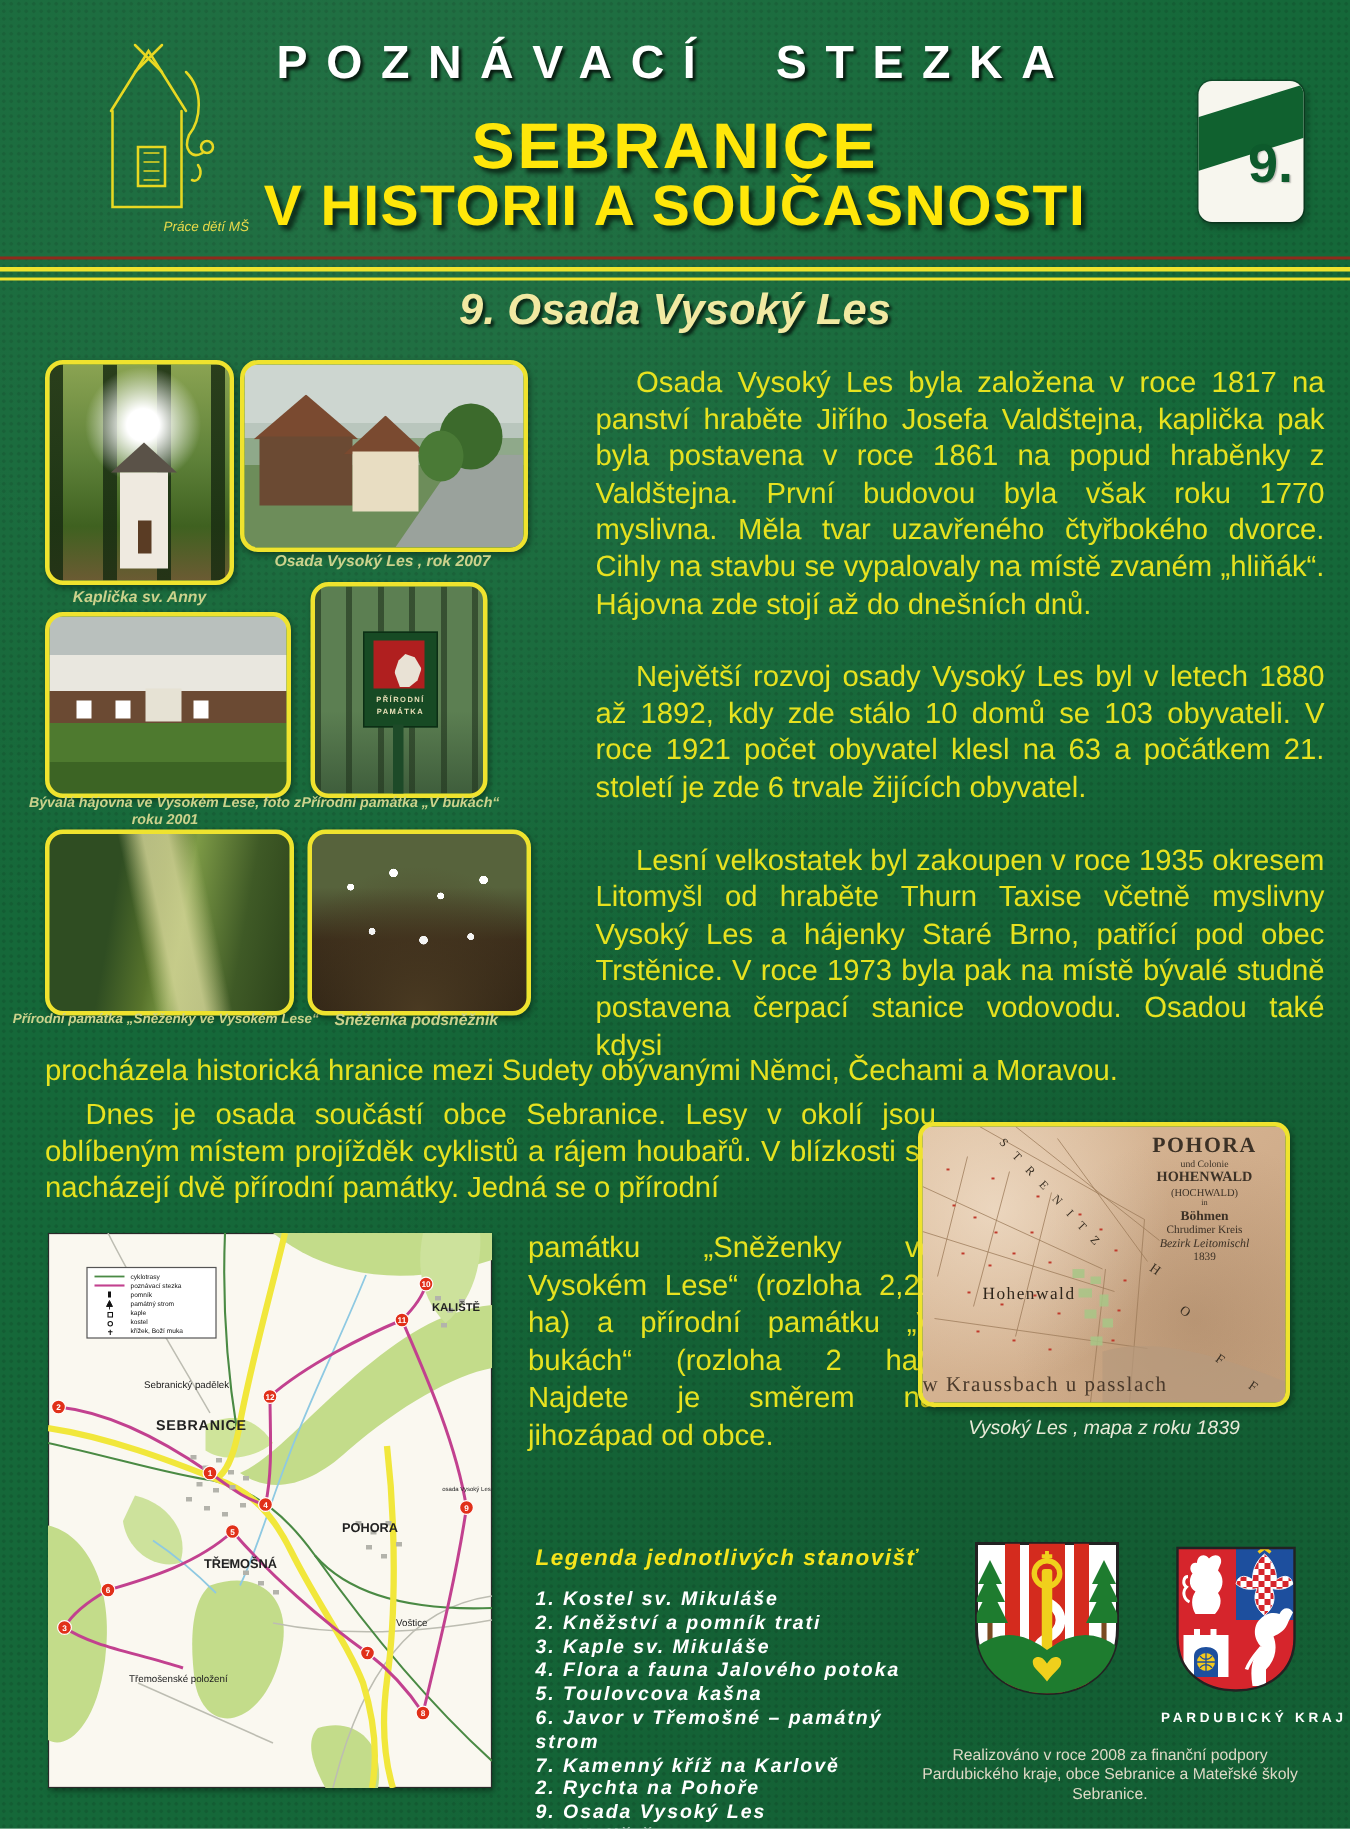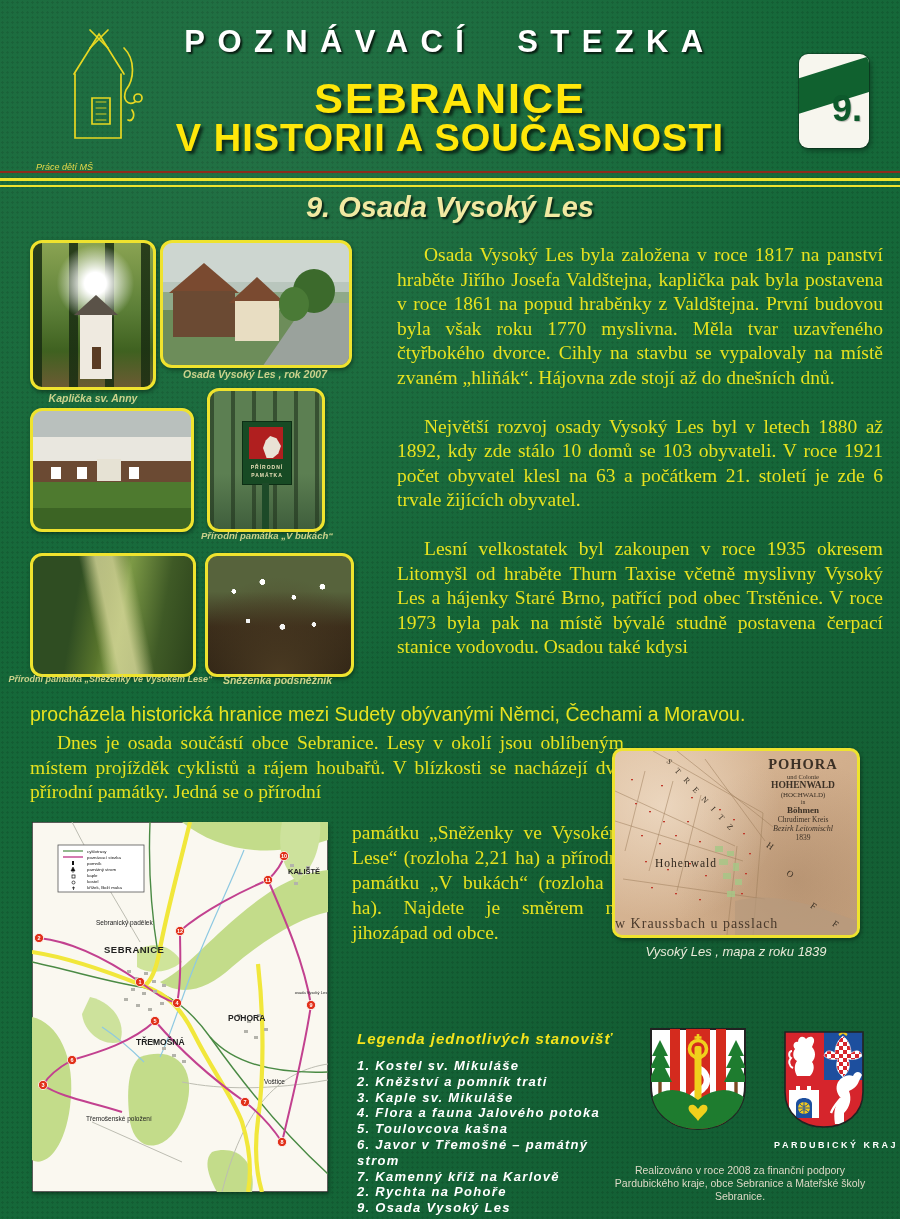--- a/index.html
+++ b/index.html
@@ -15,21 +15,21 @@
   }
   .abs{position:absolute;}
   
   .eyebrow{left:140px;right:140px;top:24px;text-align:center;color:#fff;
     font-size:31px;font-weight:bold;letter-spacing:0.40em;word-spacing:20px;
     text-shadow:2px 2px 2px rgba(0,0,0,0.75);}
   .title1{left:120px;right:120px;top:74px;text-align:center;color:#ffe70a;
     font-size:43px;font-weight:bold;letter-spacing:2px;text-shadow:3px 3px 3px rgba(0,0,0,0.6);}
   .title2{left:60px;right:60px;top:117px;text-align:center;color:#ffe70a;
     font-size:38px;font-weight:bold;letter-spacing:1px;text-shadow:3px 3px 3px rgba(0,0,0,0.6);}
-  .logo-caption{left:36px;top:162px;width:130px;text-align:left;color:#e8d94a;
+  .logo-caption{left:36px;top:146px;width:130px;text-align:right;color:#e8d94a;
     font-size:9px;font-style:italic;}
   .badge{left:799px;top:54px;width:70px;height:94px;background:#f7f6ee;border-radius:9px;
     overflow:hidden;box-shadow:0 0 0 1px rgba(0,0,0,0.25), 2px 3px 5px rgba(0,0,0,0.35);}
   .badge-stripe{position:absolute;left:-10%;top:0;width:120%;height:100%;background:#10612f;
     clip-path:polygon(0% 28%, 100% 0%, 100% 38%, 0% 66%);}
   .badge-num{position:absolute;right:7px;top:34px;color:#0d5a2c;font-size:36px;font-weight:bold;
     text-shadow:1px 1px 1px rgba(0,0,0,0.25);}
   .sep-red{left:0;top:171px;width:900px;height:2px;background:#8e2b1c;}
   .sep-y1{left:0;top:178px;width:900px;height:3px;background:#efe32e;}
   .sep-y2{left:0;top:185px;width:900px;height:2px;background:#efe32e;}
@@ -72,21 +72,21 @@
     radial-gradient(circle 4px at 18% 30%, #fff 0 55%, transparent 60%),
     radial-gradient(circle 5px at 38% 22%, #fff 0 55%, transparent 60%),
     radial-gradient(circle 4px at 60% 35%, #fff 0 55%, transparent 60%),
     radial-gradient(circle 5px at 80% 26%, #fff 0 55%, transparent 60%),
     radial-gradient(circle 4px at 28% 55%, #f4f4f4 0 55%, transparent 60%),
     radial-gradient(circle 5px at 52% 60%, #f4f4f4 0 55%, transparent 60%),
     radial-gradient(circle 4px at 74% 58%, #f4f4f4 0 55%, transparent 60%),
     radial-gradient(circle at 50% 100%, #4a3a22, transparent 70%),
     linear-gradient(180deg,#57633c 0 30%,#3a2c1a 60%,#2c2113);}
   
-  .body-text{color:#e7e21f;font-size:19.5px;line-height:24.6px;text-align:justify;font-family:Liberation Serif, serif;}
+  .body-text{color:#e7e21f;font-size:19.5px;line-height:24.6px;text-align:justify;}
   .body-text p{margin:0 0 24px 0;text-indent:27px;}
   .cont-line{color:#e7e21f;font-size:19.5px;}
   
   .tl-title{color:#f5e41c;font-size:15px;font-weight:bold;font-style:italic;letter-spacing:1px;margin-top:36px;}
   .tl-item{color:#fff;font-size:13px;font-weight:bold;font-style:italic;letter-spacing:1.3px;
     line-height:15.8px;}
   
   .hmap{left:612px;top:748px;width:242px;height:184px;border:3px solid #efe32e;border-radius:10px;
     overflow:hidden;background:
       radial-gradient(circle at 20% 30%, rgba(255,245,230,0.5), transparent 50%),
@@ -163,20 +163,21 @@
     <div class="tree2" style="right:40px;top:44px;width:30px;height:34px;background:#4a7a36;"></div>
   </div>
   <div class="abs pcap" style="left:165px;top:368px;width:180px">Osada Vysoký Les , rok 2007</div>
 
   <div class="abs photo ph3" style="left:30px;top:408px;width:158px;height:118px;">
     <div class="house" style="left:18px;top:56px;width:10px;height:12px;background:#fff;"></div>
     <div class="house" style="left:44px;top:56px;width:10px;height:12px;background:#fff;"></div>
     <div class="house" style="left:96px;top:56px;width:10px;height:12px;background:#fff;"></div>
     <div class="house" style="left:64px;top:48px;width:24px;height:22px;background:#e6e2d4;"></div>
   </div>
+  <div class="abs pcap" style="left:10px;top:530px;width:200px;font-size:9.5px">Bývalá hájovna ve Vysokém Lese, foto z roku 2001</div>
 
   <div class="abs photo ph4" style="left:207px;top:388px;width:112px;height:138px;">
     <div class="sign">
       <div class="sign-red">
         <div class="sign-lion"></div>
       </div>
       <div class="sign-text" style="top:42px">PŘÍRODNÍ</div>
       <div class="sign-text" style="top:50px">PAMÁTKA</div>
     </div>
     <div class="sign-post"></div>

